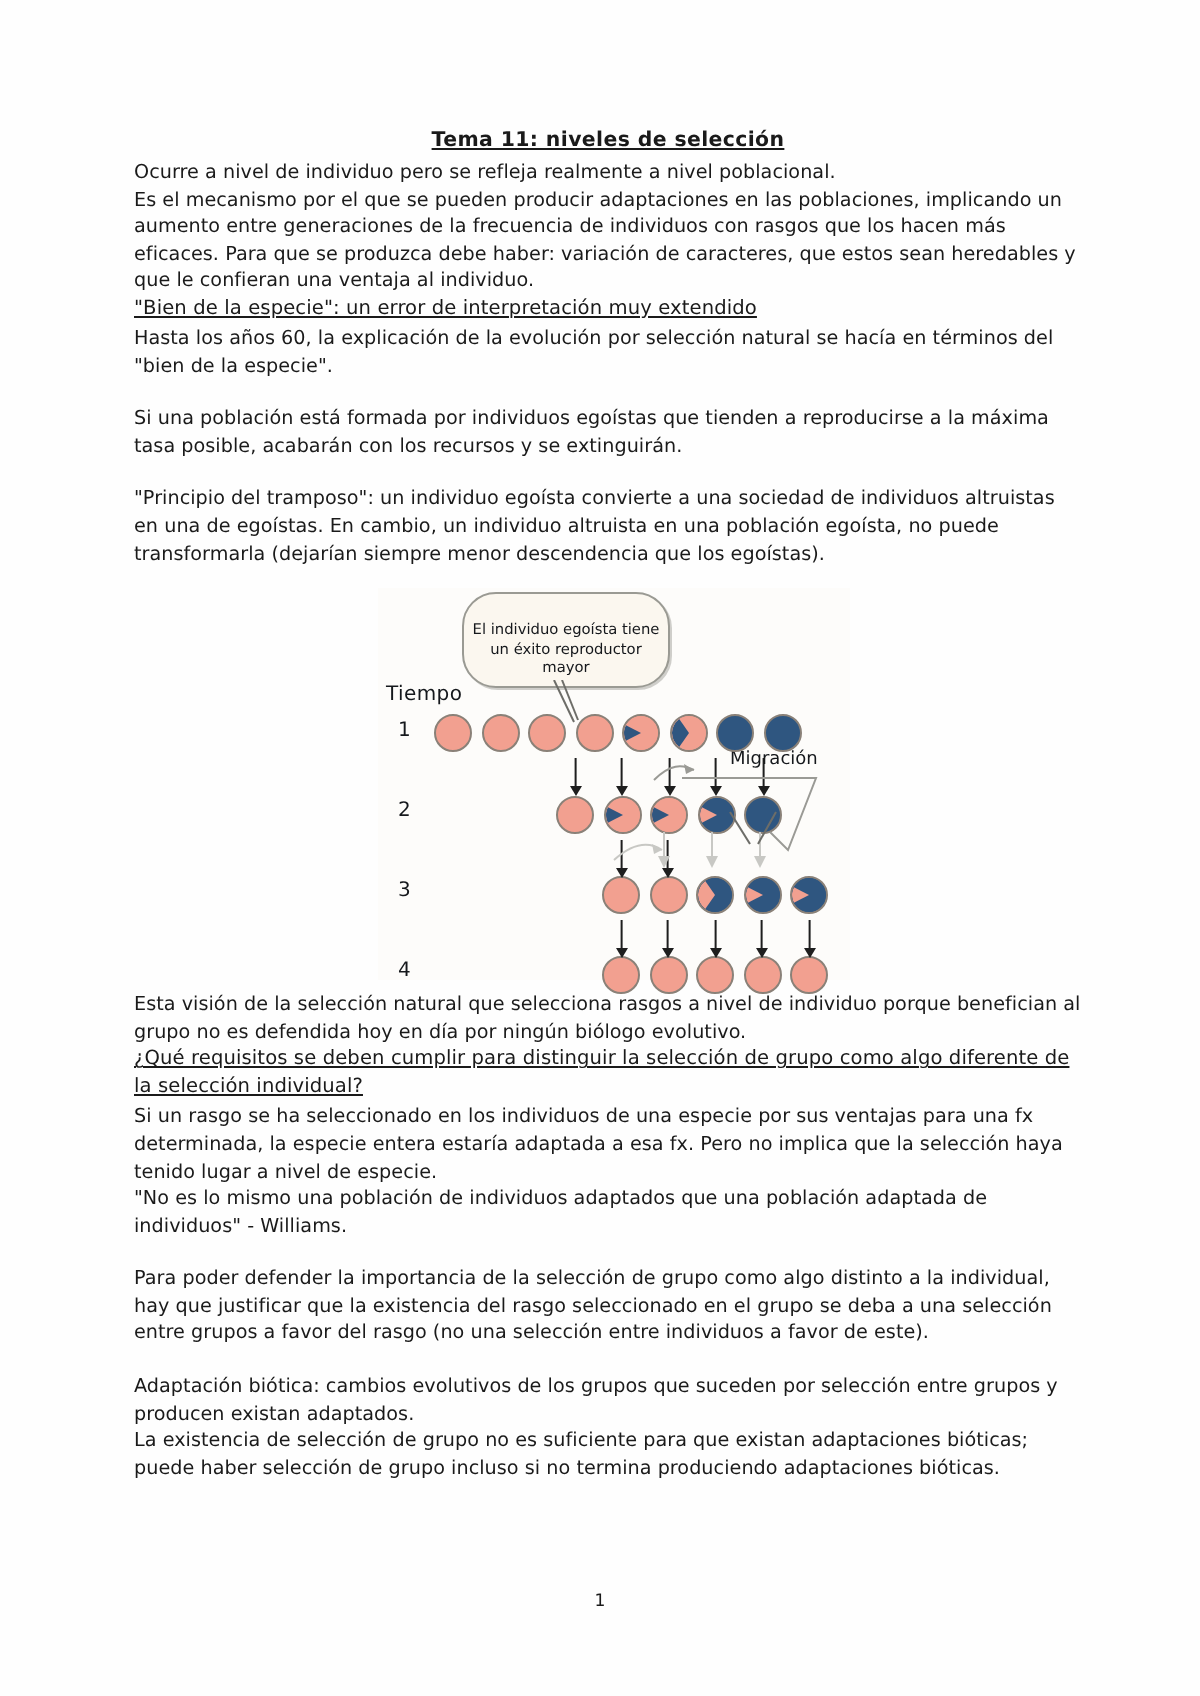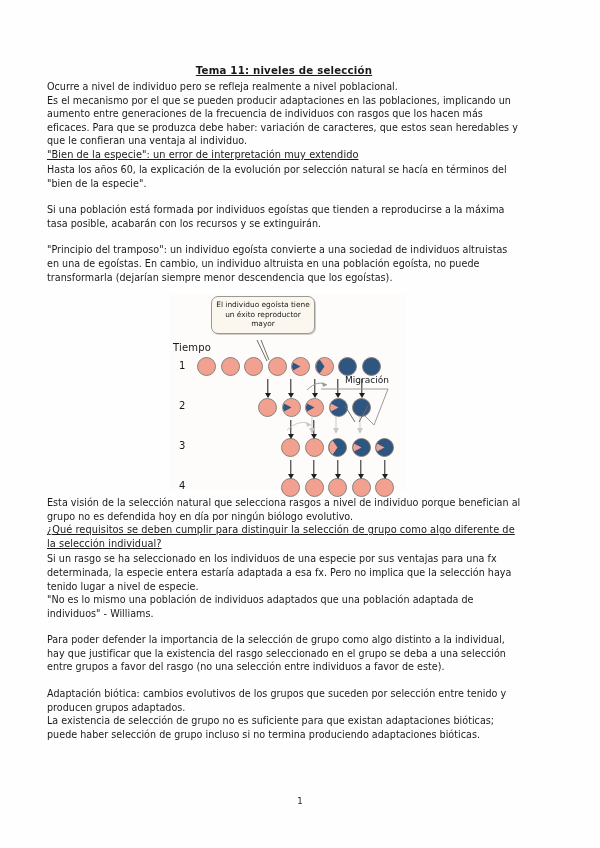--- a/index.html
+++ b/index.html
@@ -16,21 +16,21 @@
     overflow: hidden;
   }
   .page {
     position: absolute;
     inset: 0;
     background: #fefefe;
     padding: 0;
   }
   .content {
     position: absolute;
-    left: 47px;
+    left: 67px;
     top: 64px;
     width: 474px;
   }
 
   
   .title {
     text-align: center;
     font-weight: bold;
     font-size: 10.2px;
     text-decoration: underline;
@@ -76,23 +76,23 @@
     height: 196px;
     background: #fdfcfa;
   }
   .callout {
     position: absolute;
     left: 42px;
     top: 2px;
     width: 104px;
     box-sizing: border-box;
     border: 1px solid #9a9a93;
-    border-radius: 7px;
+    border-radius: 17px;
     background: #fbf7ef;
-    padding: 3px 4px 4px 4px;
+    padding: 13px 4px 4px 4px;
     text-align: center;
     font-size: 7.4px;
     line-height: 9.6px;
     color: #15181c;
     box-shadow: 1px 1px 0 rgba(150,150,145,0.45);
   }
   .callout-tail {
     position: absolute;
     left: 86px;
     top: 46px;
@@ -340,19 +340,19 @@
       </div>
     </div>
 
     <p class="para">Esta visión de la selección natural que selecciona rasgos a nivel de individuo porque benefician al grupo no es defendida hoy en día por ningún biólogo evolutivo.</p>
     <div class="heading-ul">¿Qué requisitos se deben cumplir para distinguir la selección de grupo como algo diferente de la selección individual?</div>
     <p class="para">Si un rasgo se ha seleccionado en los individuos de una especie por sus ventajas para una fx determinada, la especie entera estaría adaptada a esa fx. Pero no implica que la selección haya tenido lugar a nivel de especie.</p>
     <p class="para">"No es lo mismo una población de individuos adaptados que una población adaptada de individuos" - Williams.</p>
     <div class="gap-m"></div>
     <p class="para">Para poder defender la importancia de la selección de grupo como algo distinto a la individual, hay que justificar que la existencia del rasgo seleccionado en el grupo se deba a una selección entre grupos a favor del rasgo (no una selección entre individuos a favor de este).</p>
     <div class="gap-m"></div>
-    <p class="para">Adaptación biótica: cambios evolutivos de los grupos que suceden por selección entre tenido y producen grupos adaptados.</p>
+    <p class="para">Adaptación biótica: cambios evolutivos de los grupos que suceden por selección entre grupos y producen existan adaptados.</p>
     <p class="para">La existencia de selección de grupo no es suficiente para que existan adaptaciones bióticas; puede haber selección de grupo incluso si no termina produciendo adaptaciones bióticas.</p>
 
   </div>
 
   <div class="page-number">1</div>
 </div>
 
 </body></html>

